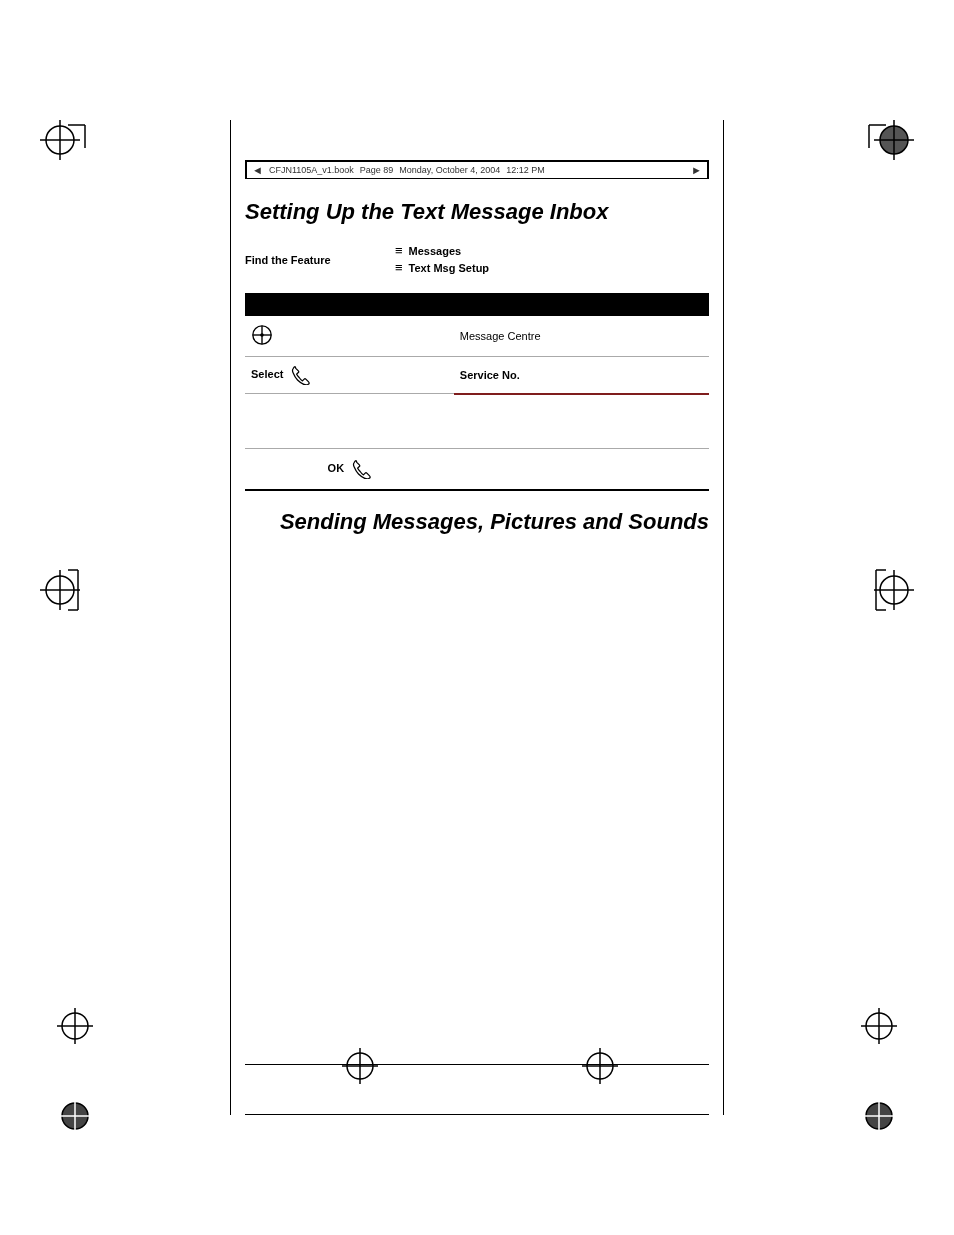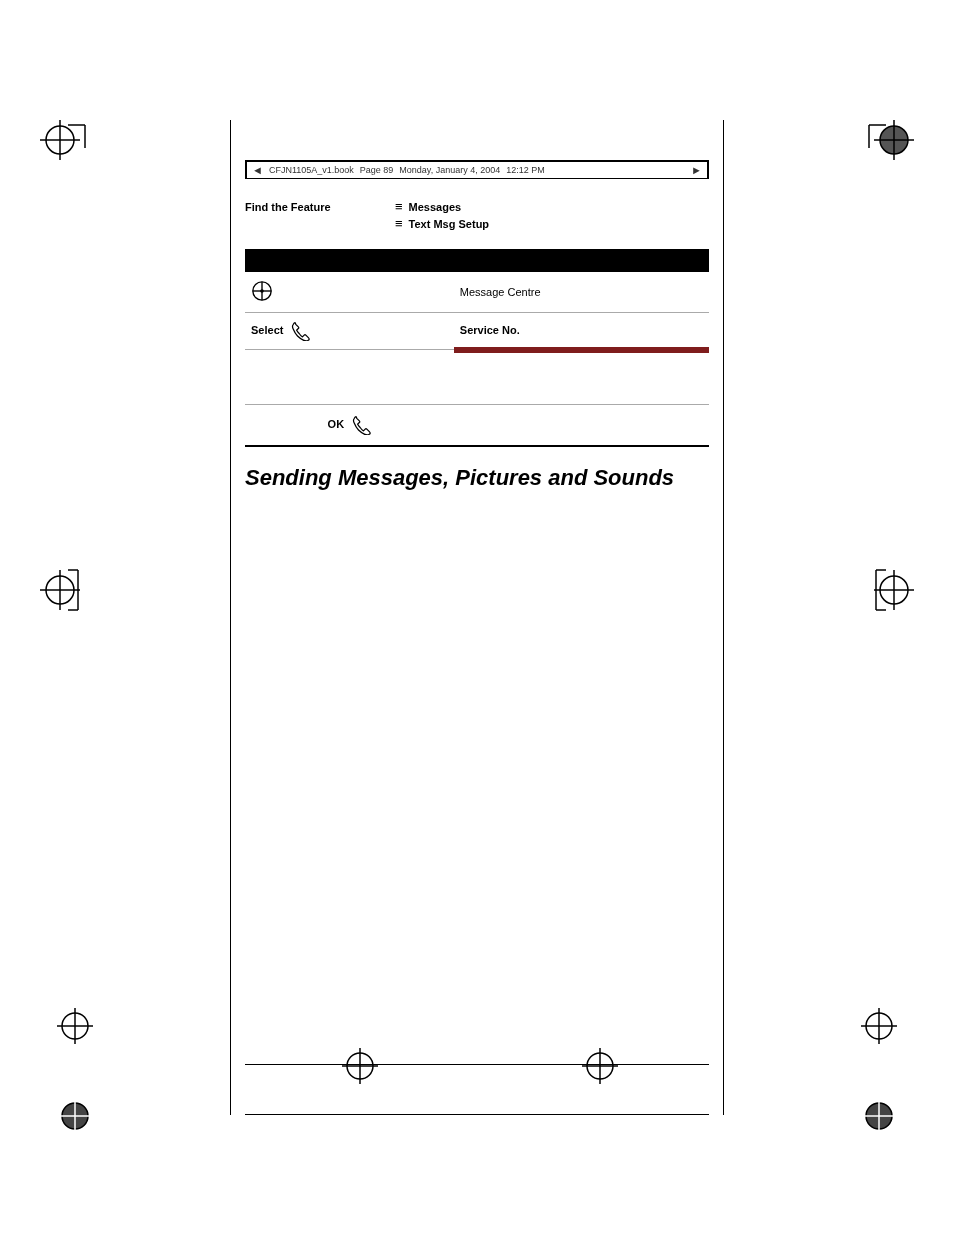--- a/index.html
+++ b/index.html
@@ -94,21 +94,21 @@
       font-weight: bold;
       font-style: italic;
       color: #000;
       margin-bottom: 18px;
       line-height: 1.2;
     }
 
     
     .feature-row {
       display: flex;
-      align-items: flex-start;
+      align-items: center;
       margin-bottom: 18px;
       gap: 20px;
     }
 
     .feature-label {
       font-size: 11px;
       font-weight: bold;
       min-width: 130px;
       padding-top: 2px;
     }
@@ -180,20 +180,21 @@
     }
 
     
     .section-title-2 {
       font-size: 22px;
       font-weight: bold;
       font-style: italic;
       color: #000;
       margin-top: 10px;
       line-height: 1.2;
+      text-align: right;
     }
 
   </style>
 </head>
 <body>
 
 <div class="page">
 
   <div class="vline-left"></div>
   <div class="vline-right"></div>
@@ -290,25 +291,26 @@
 
   <div style="position:absolute; bottom:170px; left:245px; right:245px; height:1px; background:#000;"></div>
   <div style="position:absolute; bottom:120px; left:245px; right:245px; height:1px; background:#000;"></div>
 
   <div class="content">
 
     <div class="file-info">
       <span style="font-size:11px;">◄</span>
       <span>CFJN1105A_v1.book</span>
       <span>Page 89</span>
-      <span>Monday, January 4, 2004</span>
+      <span>Monday, October 4, 2004</span>
       <span>12:12 PM</span>
       <span style="margin-left:auto; font-size:11px;">►</span>
     </div>
 
+    <h1 class="section-title">Setting Up the Text Message Inbox</h1>
 
     <div class="feature-row">
       <div class="feature-label">Find the Feature</div>
       <div class="feature-steps">
         <div class="feature-step">
           <span style="font-size:13px; font-weight:bold;">≡</span>
           <span>Messages</span>
         </div>
         <div class="feature-step">
           <span style="font-size:13px; font-weight:bold;">≡</span>
@@ -343,21 +345,21 @@
 
         <tr>
           <td style="width:45%; padding: 8px 6px; border-bottom: 1px solid #aaa; vertical-align: middle; font-weight: bold; font-size:11px;">
             <span style="font-weight:bold;">Select</span>
             <span class="phone-icon" style="margin-left:4px; display:inline-block; vertical-align:middle;">
               <svg viewBox="0 0 24 24" width="20" height="20">
                 <path d="M6 2 Q5 2 4 4 Q2 6 4 10 Q6 15 9 18 Q12 21 16 23 Q20 25 22 23 Q24 22 22 20 L19 17 Q18 16 17 17 L15 19 Q13 18 11 15 Q9 13 8 11 L10 9 Q11 8 10 7 L7 4 Q6 2 6 2 Z" fill="none" stroke="#000" stroke-width="1.5"></path>
               </svg>
             </span>
           </td>
-          <td style="width:55%; padding: 8px 6px; border-bottom: 6px solid #7f1d1d; vertical-align: middle; font-weight: bold; font-size:11px;">
+          <td style="width:55%; padding: 8px 6px; border-bottom: 2px solid #7f1d1d; vertical-align: middle; font-weight: bold; font-size:11px;">
             <span>Service No.</span>
           </td>
         </tr>
 
         <tr>
           <td style="height: 55px; border-bottom: 1px solid #aaa;"></td>
           <td style="height: 55px; border-bottom: 1px solid #aaa;"></td>
         </tr>
 
         <tr class="ok-row">

